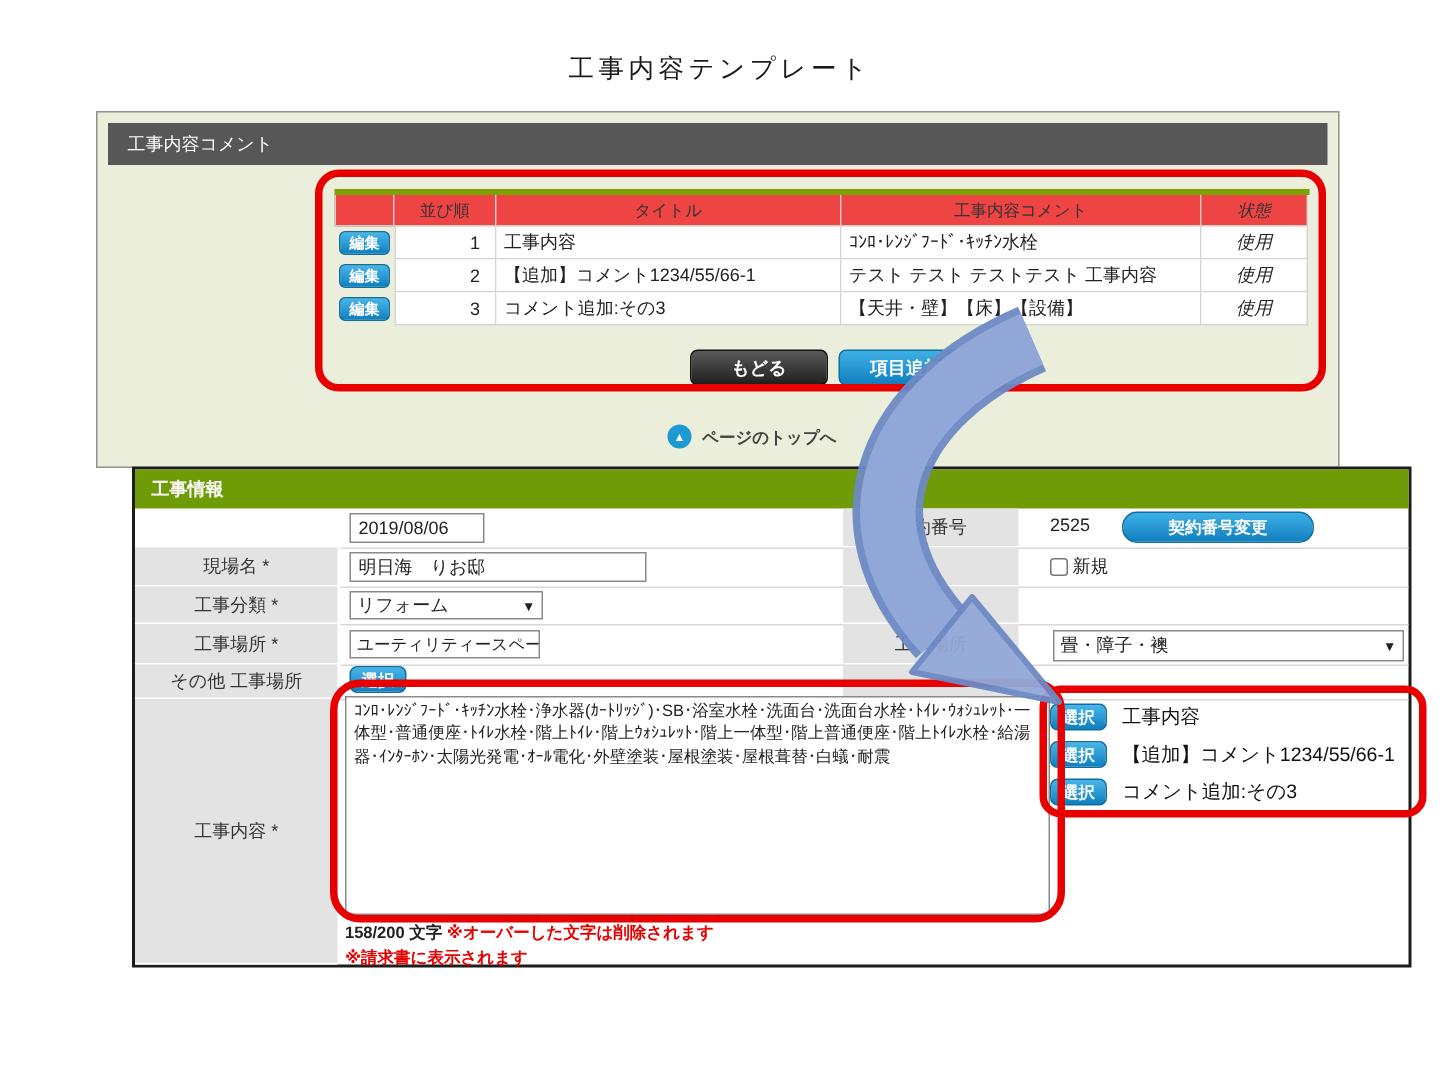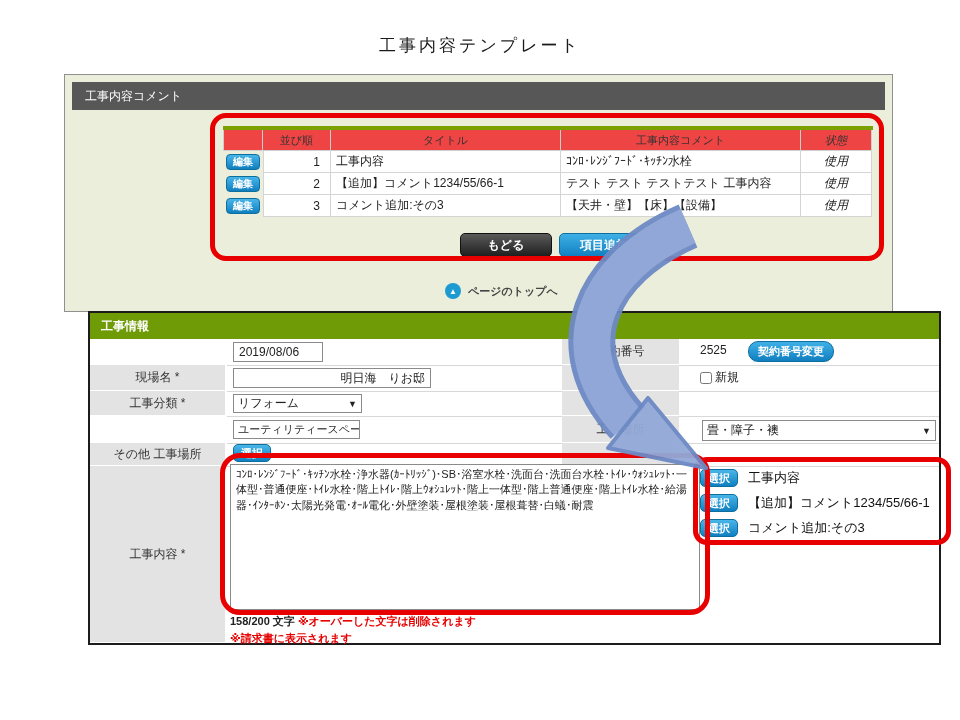--- a/index.html
+++ b/index.html
@@ -58,21 +58,21 @@
   .sep { position:absolute; height:1px; background:#d8d8d8; }
 
   .field-input { position:absolute; border:1px solid #8a8a8a; background:#fff; font-size:12px;
     padding:0 5px; font-family:"Liberation Sans","DejaVu Sans",sans-serif; color:#222; }
   .sel { position:absolute; border:1px solid #8a8a8a; background:#fff; font-size:12px; color:#222;
     display:flex; align-items:center; justify-content:space-between; padding:0 4px; cursor:pointer; white-space:nowrap; overflow:hidden;}
   .sel .arrow { font-size:9px; color:#222; margin-left:4px; }
 
   .btn-select { width:38px; height:18px; font-size:11px; border-radius:5px;
     background:linear-gradient(#49b6e9,#0f7fc0); border:1px solid #0d6f9e; }
-  .btn-contract { position:absolute; left:658px; top:28px; width:86px; height:21px;
+  .btn-contract { position:absolute; left:658px; top:28px; width:128px; height:21px;
     font-size:11px; border-radius:10px; background:linear-gradient(#3fb0e6,#117fc0); border:1px solid #0d6f9e; }
 
   .textarea-main { position:absolute; left:140px; top:151px; width:470px; height:146px;
     border:1px solid #8a8a8a; font-size:11px; line-height:1.4; padding:2px 5px; resize:none;
     font-family:"Liberation Sans","DejaVu Sans",sans-serif; color:#222; }
   .count-line { position:absolute; left:140px; top:301px; font-size:11px; font-weight:bold; color:#222; white-space:nowrap;}
   .red-note { color:#e60000; }
   .invoice-line { position:absolute; left:140px; top:318px; font-size:11px; font-weight:bold; color:#e60000; }
 
   .contract-no { position:absolute; left:610px; top:30px; font-size:12px; color:#222; }
@@ -152,31 +152,32 @@
     <div class="panel-bottom-header">工事情報</div>
 
     <div class="sep" style="left:137px; top:52px; width:712px;"></div>
     <div class="sep" style="left:137px; top:78px; width:712px;"></div>
     <div class="sep" style="left:137px; top:103px; width:712px;"></div>
     <div class="sep" style="left:137px; top:130px; width:712px;"></div>
     <div class="sep" style="left:137px; top:153px; width:712px;"></div>
 
     <div class="lbl" style="left:0; top:52px;  width:135px; height:26px;">現場名 *</div>
     <div class="lbl" style="left:0; top:78px;  width:135px; height:25px;">工事分類 *</div>
+    <div class="lbl" style="left:0; top:103px; width:135px; height:27px;">工事場所 *</div>
     <div class="lbl" style="left:0; top:130px; width:135px; height:23px;">その他 工事場所</div>
     <div class="lbl" style="left:0; top:153px; width:135px; height:177px;">工事内容 *</div>
 
     <div class="lbl" style="left:472px; top:26px;  width:117px; height:26px;">契約番号</div>
     <div class="lbl" style="left:472px; top:52px;  width:117px; height:26px;"></div>
     <div class="lbl" style="left:472px; top:78px;  width:117px; height:25px;"></div>
     <div class="lbl" style="left:472px; top:103px; width:117px; height:27px;">工事場所</div>
     <div class="lbl" style="left:472px; top:130px; width:117px; height:23px;"></div>
 
     <input class="field-input" style="left: 143px; top: 29px; width: 90px; height: 20px;" value="2019/08/06">
-    <input class="field-input" style="left: 143px; top: 55px; width: 198px; height: 20px; text-align: right;" value="明日海　りお邸">
+    <input class="field-input" style="left: 143px; top: 55px; width: 198px; height: 20px;" value="明日海　りお邸">
 
     <div class="sel" style="left:143px; top:81px; width:129px; height:19px;">
       <span>リフォーム</span>
       <span class="arrow">▼</span>
     </div>
     <div class="sel" style="left:143px; top:107px; width:127px; height:19px; font-size:11px;">
       <span>ユーティリティースペース</span>
 
     </div>
 

